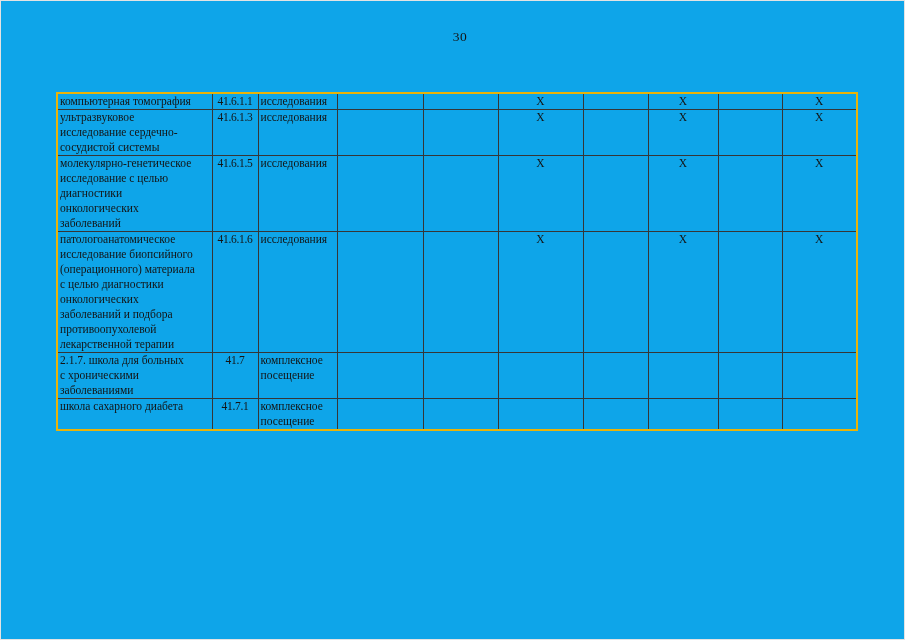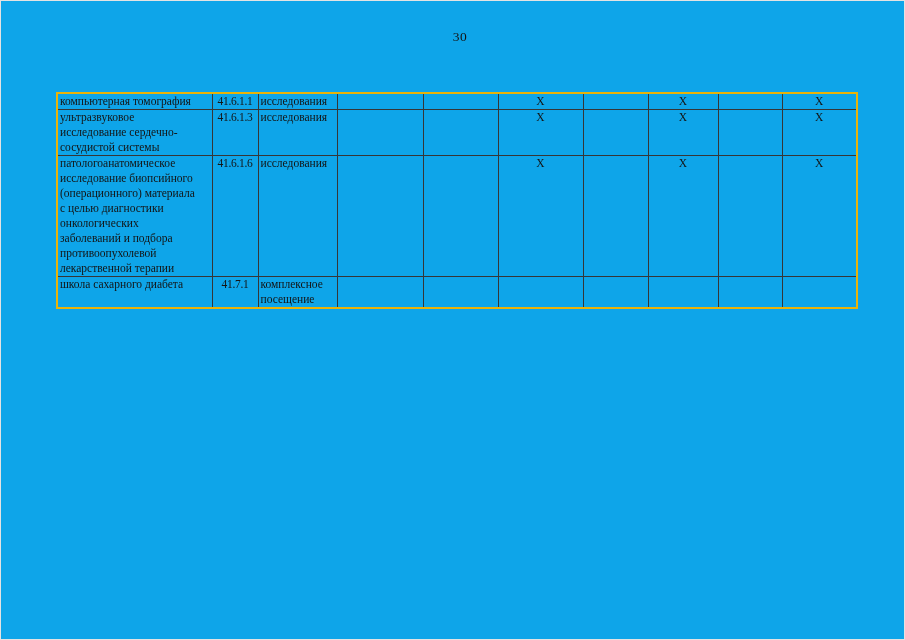--- a/index.html
+++ b/index.html
@@ -109,39 +109,70 @@
           <td class="code">41.6.1.3</td>
           <td class="unit">исследования</td>
           <td class="mark"></td>
           <td class="mark"></td>
           <td class="mark">X</td>
           <td class="mark"></td>
           <td class="mark">X</td>
           <td class="mark"></td>
           <td class="mark">X</td>
         </tr>
+        <tr style="height: 73px;">
+          <td class="name">молекулярно-генетическое
+исследование с целью
+диагностики
+онкологических
+заболеваний</td>
+          <td class="code">41.6.1.5</td>
+          <td class="unit">исследования</td>
+          <td class="mark"></td>
+          <td class="mark"></td>
+          <td class="mark">X</td>
+          <td class="mark"></td>
+          <td class="mark">X</td>
+          <td class="mark"></td>
+          <td class="mark">X</td>
+        </tr>
         <tr style="height: 121px;">
           <td class="name">патологоанатомическое
 исследование биопсийного
 (операционного) материала
 с целью диагностики
 онкологических
 заболеваний и подбора
 противоопухолевой
 лекарственной терапии</td>
           <td class="code">41.6.1.6</td>
           <td class="unit offset">исследования</td>
           <td class="mark"></td>
           <td class="mark"></td>
           <td class="mark offset">X</td>
           <td class="mark"></td>
           <td class="mark offset">X</td>
           <td class="mark"></td>
           <td class="mark offset">X</td>
         </tr>
+        <tr style="height: 44px;">
+          <td class="name">2.1.7. школа для больных
+с хроническими
+заболеваниями</td>
+          <td class="code">41.7</td>
+          <td class="unit">комплексное
+посещение</td>
+          <td class="mark"></td>
+          <td class="mark"></td>
+          <td class="mark"></td>
+          <td class="mark"></td>
+          <td class="mark"></td>
+          <td class="mark"></td>
+          <td class="mark"></td>
+        </tr>
         <tr style="height: 29px;">
           <td class="name">школа сахарного диабета</td>
           <td class="code">41.7.1</td>
           <td class="unit">комплексное
 посещение</td>
           <td class="mark"></td>
           <td class="mark"></td>
           <td class="mark"></td>
           <td class="mark"></td>
           <td class="mark"></td>

